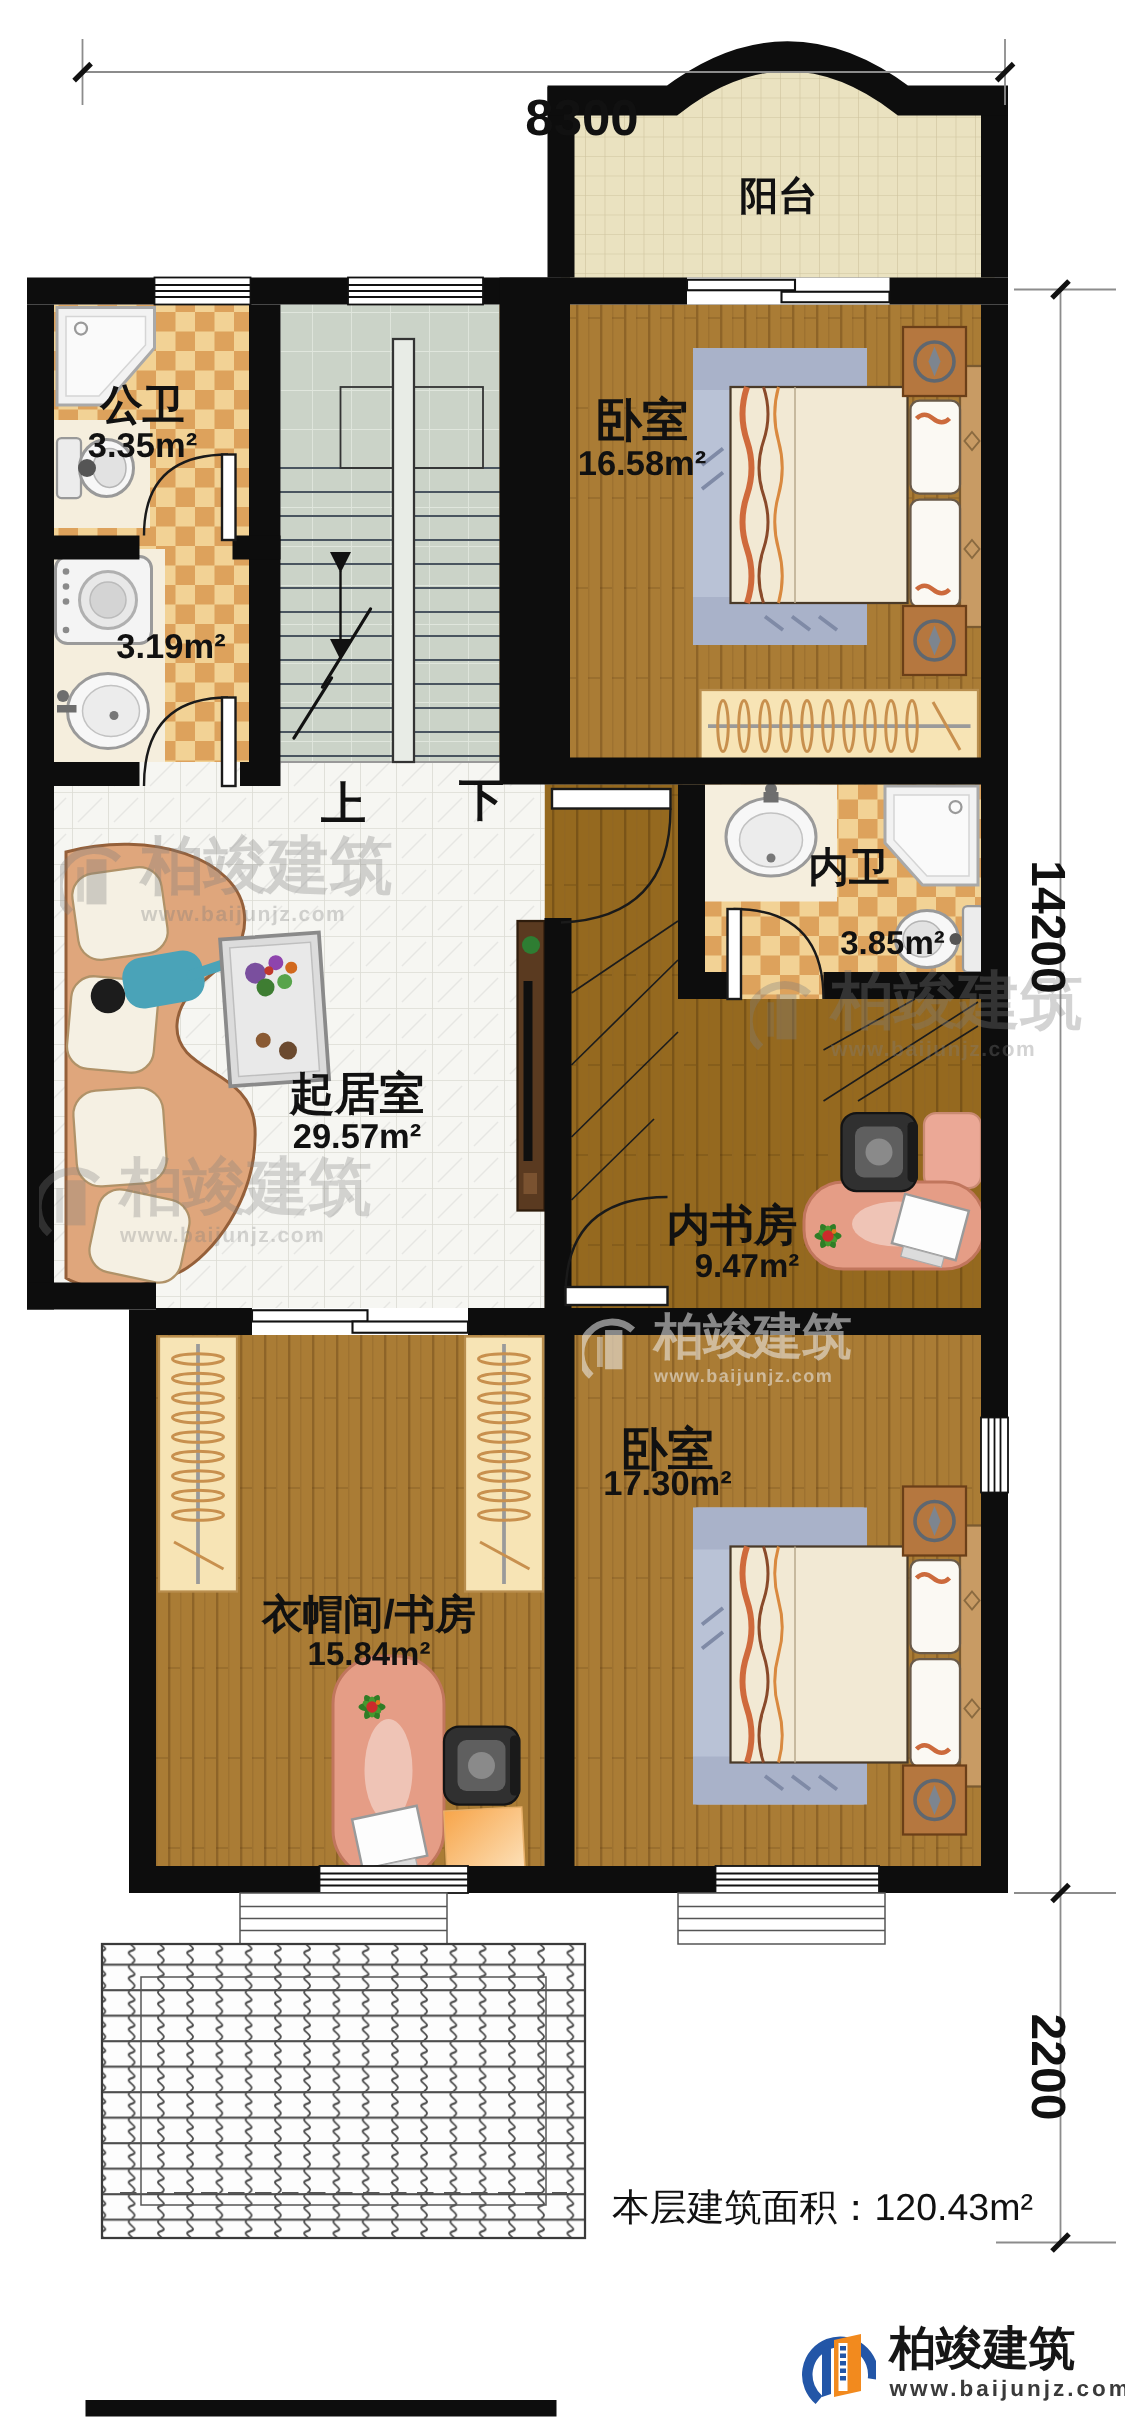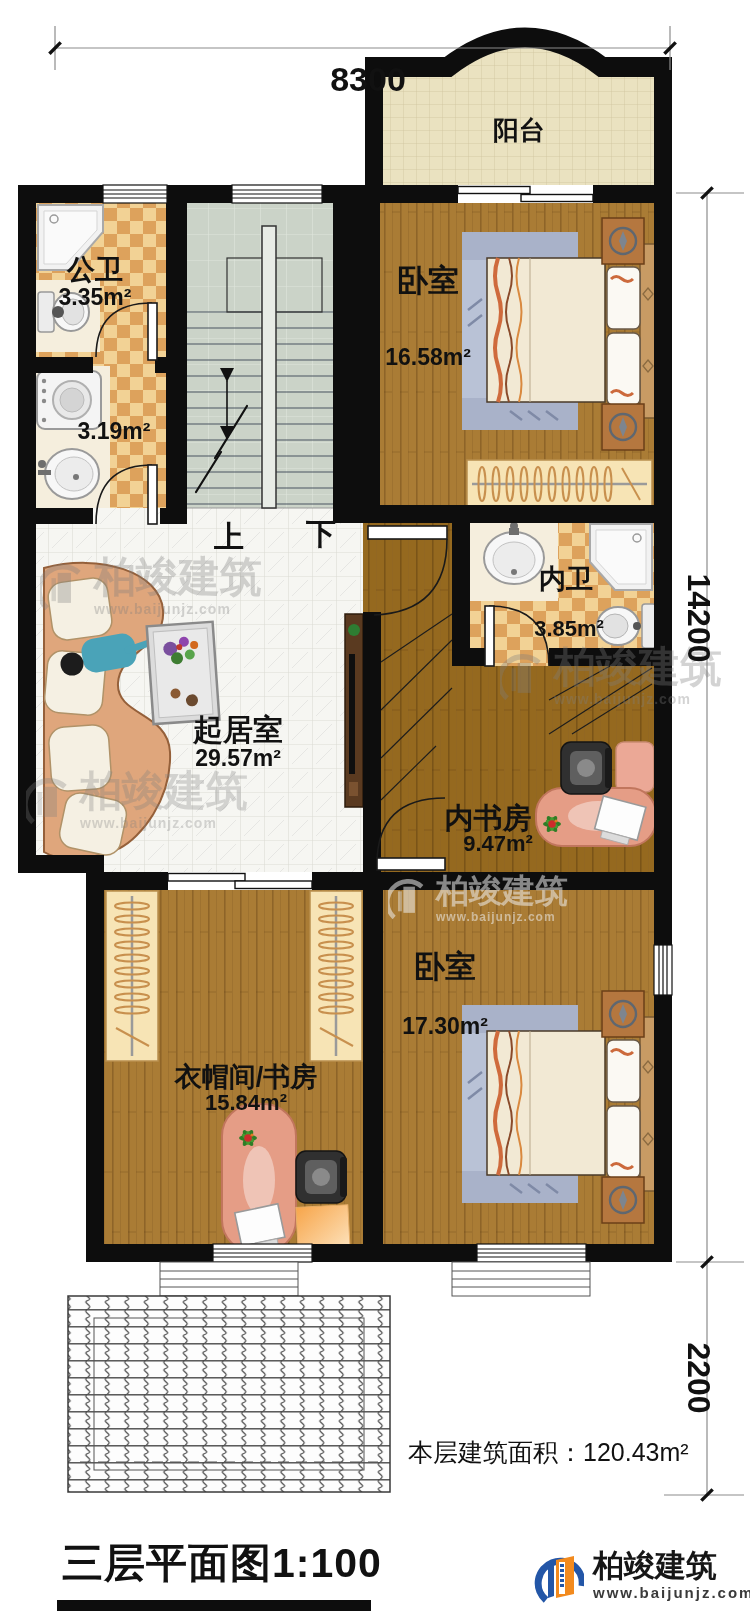--- a/index.html
+++ b/index.html
@@ -2,21 +2,21 @@
 <html><head>
 <meta charset="utf-8">
 <style>
   html,body{margin:0;padding:0;background:#fff;}
   #canvas{position:relative;width:750px;height:1620px;background:#fff;overflow:hidden;
           font-family:"Liberation Sans","DejaVu Sans",sans-serif;}
   #plan-svg{position:absolute;left:0;top:0;}
   .lbl{position:absolute;transform:translate(-50%,-50%);white-space:nowrap;color:#111;
        font-weight:bold;text-align:center;line-height:1;}
   .lbl.rot{transform:translate(-50%,-50%) rotate(90deg);}
-  .lbl.plain{transform:none;text-align:left;}
+  .lbl.plain{transform:none;text-align:left;margin-top:20px;}
   .wm{position:absolute;display:flex;align-items:center;gap:8px;pointer-events:none;}
   .wm-glyph{flex:0 0 auto;}
   .wm-name{font-weight:bold;font-size:42px;line-height:1;}
   .wm-url{font-weight:bold;font-size:14px;letter-spacing:1px;margin-top:3px;}
   .wm-small .wm-name{font-size:33px;}
   .wm-small .wm-url{font-size:12px;}
   .titlebar{position:absolute;background:#0d0d0d;}
   .brand{position:absolute;display:flex;align-items:flex-start;gap:9px;}
   .brand-name{font-weight:bold;font-size:31px;color:#161616;line-height:1;}
   .brand-url{font-weight:bold;font-size:15px;color:#3a3a3a;letter-spacing:2px;margin-top:3px;}
@@ -455,45 +455,44 @@
     <path d="M8,52 A24,24 0 1 1 44,12" fill="none" stroke="currentColor" stroke-width="6"></path>
     <rect x="20" y="12" width="15" height="34" fill="currentColor"></rect>
     <rect x="13" y="18" width="5" height="26" fill="currentColor" opacity="0.8"></rect>
   </svg>
   <div class="wm-text">
         <div class="wm-name">柏竣建筑</div>
   <div class="wm-url">www.baijunjz.com</div>
       </div>
 </div>
 
-<div class="lbl" style="left:368px;top:79px;font-size:34px;text-align:center;">8300</div>
+<div class="lbl" style="left:388px;top:79px;font-size:34px;text-align:center;">8300</div>
 <div class="lbl rot" style="left:699px;top:618px;font-size:32px;">14200</div>
 <div class="lbl rot" style="left:699px;top:1378px;font-size:32px;">2200</div>
 
 <div class="lbl" style="left:519px;top:130px;font-size:26px;">阳台</div>
 <div class="lbl" style="left:95px;top:270px;font-size:28px;">公卫</div>
 <div class="lbl" style="left:95px;top:297px;font-size:23px;text-align:right;">3.35m²</div>
 <div class="lbl" style="left:114px;top:431px;font-size:23px;">3.19m²</div>
 <div class="lbl" style="left:428px;top:280px;font-size:31px;">卧室</div>
-<div class="lbl" style="left:428px;top:309px;font-size:23px;margin-top:48px;">16.58m²</div>
+<div class="lbl" style="left:428px;top:309px;font-size:23px;">16.58m²</div>
 <div class="lbl" style="left:229px;top:537px;font-size:30px;">上</div>
 <div class="lbl" style="left:321px;top:534px;font-size:30px;">下</div>
 <div class="lbl" style="left:566px;top:579px;font-size:27px;">内卫</div>
-<div class="lbl" style="left:569px;top:629px;font-size:22px;">3.85m²</div>
+<div class="lbl" style="left:595px;top:629px;font-size:22px;">3.85m²</div>
 <div class="lbl" style="left:238px;top:730px;font-size:30px;text-align:center;">起居室</div>
 <div class="lbl" style="left:238px;top:758px;font-size:23px;">29.57m²</div>
 <div class="lbl" style="left:488px;top:818px;font-size:29px;">内书房</div>
 <div class="lbl" style="left:486px;top:844px;font-size:22px;padding-left:24px;">9.47m²</div>
 <div class="lbl" style="left:246px;top:1077px;font-size:27px;">衣帽间/书房</div>
 <div class="lbl" style="left:246px;top:1103px;font-size:22px;">15.84m²</div>
 <div class="lbl" style="left:445px;top:966px;font-size:31px;">卧室</div>
-<div class="lbl" style="left:445px;top:989px;font-size:23px;margin-top:37px;">17.30m²</div>
+<div class="lbl" style="left:445px;top:989px;font-size:23px;">17.30m²</div>
 
 <div class="lbl plain" style="left:408px;top:1440px;font-size:25px;font-weight:normal;">本层建筑面积：120.43m²</div>
-<div class="lbl plain" style="left:62px;top:1543px;font-size:41px;letter-spacing:1px;">三层平面图1:100</div>
 <div class="titlebar" style="left:57px;top:1600px;width:314px;height:11px;"></div>
 
 <div class="brand" style="left:534px;top:1550px;">
   <svg width="50" height="54" viewBox="0 0 50 54">
     <path d="M12,50 A22,22 0 1 1 48,36" fill="none" stroke="#2356a7" stroke-width="7"></path>
     <polygon points="22,10 40,6 40,44 22,48" fill="#f28a1e"></polygon>
     <rect x="25" y="12" width="6" height="32" fill="#ffffff"></rect>
     <g fill="#2356a7">
       <rect x="26" y="14" width="4" height="3"></rect>
           <rect x="26" y="19" width="4" height="3"></rect>

